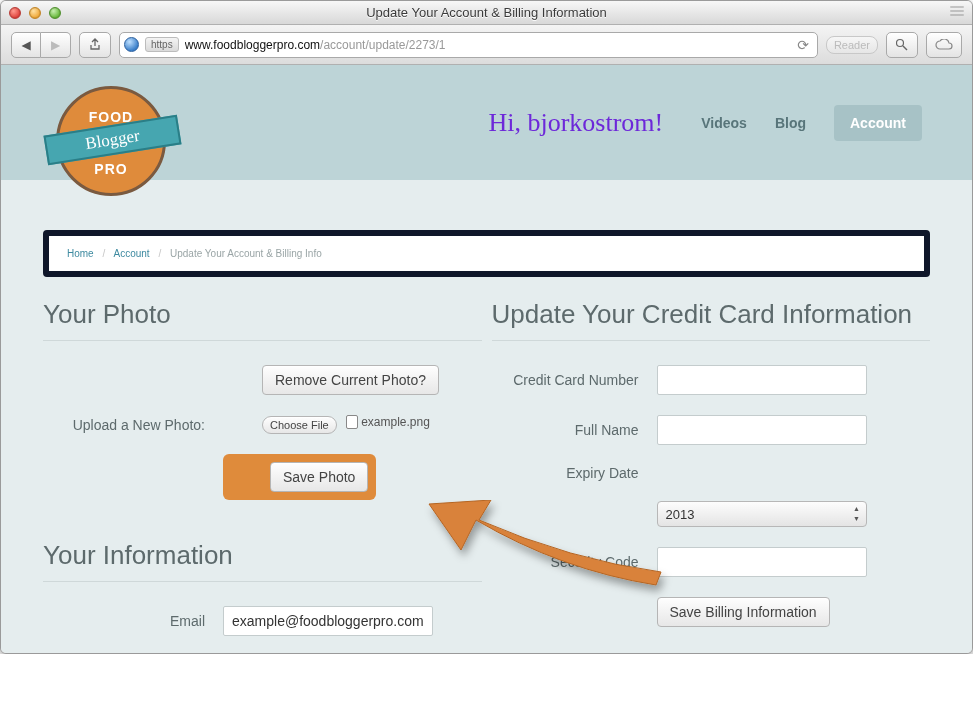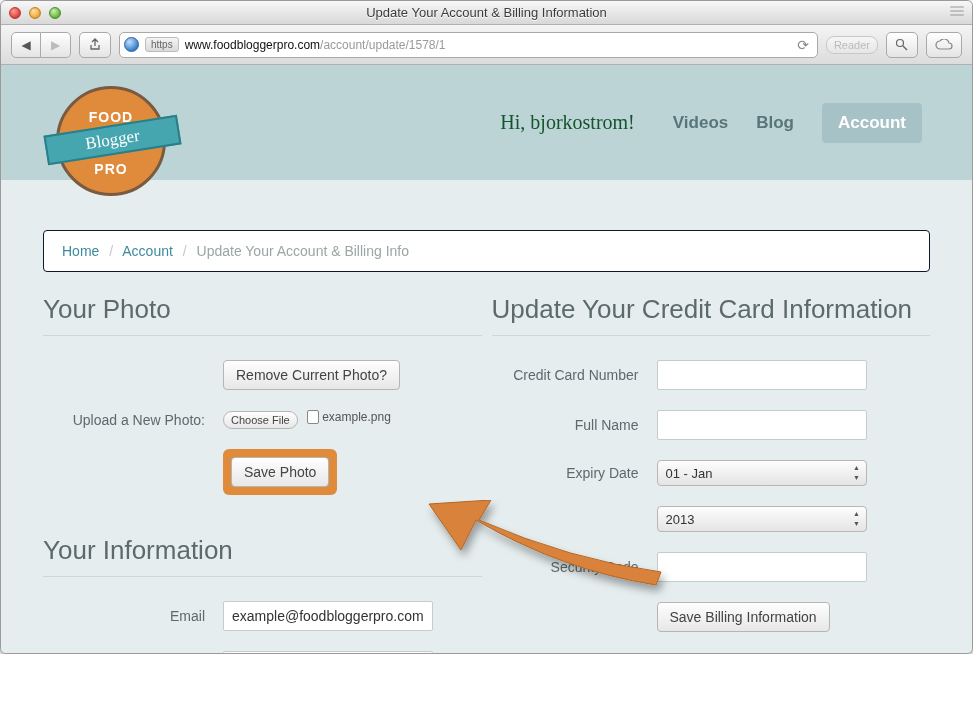--- a/index.html
+++ b/index.html
@@ -53,36 +53,36 @@
   .viewport { height: calc(713px - 24px - 40px); overflow:hidden; background:#e5edee; position:relative;}
   .header-band { background:#bdd4d7; height:115px; display:flex; align-items:center; padding:0 50px; position:relative;}
   .logo { width:120px; height:120px; position:relative; top:18px; }
   .logo .disc { width:110px; height:110px; border-radius:50%; background:#df8b3b; border:3px solid #7a5a40; position:absolute; left:5px; top:5px;}
   .logo .ribbon { position:absolute; top:44px; left:-6px; width:135px; height:30px; background:#46a6b0; transform:rotate(-9deg); border:2px solid #2a7e87; display:flex; align-items:center; justify-content:center; font-family:cursive; color:#fff; font-size:17px;}
   .logo .ribbon::before, .logo .ribbon::after { content:""; position:absolute; width:0; height:0; border:10px solid transparent;}
   .logo .word { position:absolute; width:100%; text-align:center; color:#fff; font-weight:bold; letter-spacing:1px; font-size:14px;}
   .logo .w1 { top:28px; }
   .logo .w2 { top:80px; }
   .navlinks { margin-left:auto; display:flex; align-items:center; gap:28px; }
-  .greeting { font-family:"Brush Script MT", cursive; color:#14532d; font-size:20px; margin-right:10px;}
-  .navlinks a { color:#58757a; text-decoration:none; font-size:17px; font-weight:bold; }
+  .greeting { font-family:"Brush Script MT", cursive; color:#6d28d9; font-size:26px; margin-right:10px;}
+  .navlinks a { color:#58757a; text-decoration:none; font-size:14px; font-weight:bold; }
   .navlinks a.acct { background:#a7c2c6; color:#fff; padding:10px 16px; border-radius:4px;}
 
-  .crumbbar { margin:50px 42px 0 42px; background:#fff; border:1px solid #0f172a; border-radius:4px; padding:12px 18px; font-size:14px;}
+  .crumbbar { margin:50px 42px 0 42px; background:#fff; border:6px solid #0f172a; border-radius:4px; padding:12px 18px; font-size:10px;}
   .crumbbar a { color:#3e8aa0; text-decoration:none;}
   .crumbbar .sep { color:#c7c7c7; margin:0 6px;}
   .crumbbar .cur { color:#9aa5a6;}
 
   .cols { display:flex; margin:22px 42px 0 42px; gap:10px; }
   .col { flex:1; }
   .col h2 { font-family:"Helvetica Neue", Arial; font-weight:300; font-size:26px; color:#5d6a6c; border-bottom:1px solid #cfd8d9; padding-bottom:10px; margin-bottom:24px;}
   .frow { display:flex; align-items:center; margin-bottom:20px; }
   .frow .lbl { width:180px; text-align:right; padding-right:18px; color:#5d6a6c; font-size:14px;}
   .frow .ctl { flex:1; }
-  .btn { background:linear-gradient(#fefefe,#e7e7e7); border:1px solid #b5b5b5; border-radius:4px; padding:6px 12px; font-size:14px; color:#444; box-shadow:0 1px 0 #fff inset; }
+  .btn { background:linear-gradient(#fefefe,#e7e7e7); border:1px solid #b5b5b5; border-radius:4px; padding:6px 12px; font-size:14px; color:#444; box-shadow:0 1px 0 #fff inset;margin-left:39px; }
   .btn.small { font-size:11px; padding:2px 7px; border-radius:9px; }
   .filechosen { font-size:12px; color:#555; margin-left:5px; display:inline-flex; align-items:center; gap:3px;}
   .fileicon { width:12px; height:14px; border:1px solid #888; border-radius:2px; background:#fff; position:relative; display:inline-block;}
   .highlight { display:inline-block; padding:8px; background:#df8b3b; border-radius:6px;}
   .txtin { width:210px; height:30px; border:1px solid #c4cccd; background:#fff; padding:0 8px; font-size:14px; color:#333; border-radius:2px;}
   .sel { width:210px; height:26px; border:1px solid #b7b7b7; border-radius:4px; background:linear-gradient(#fdfdfd,#e4e4e4); padding:0 22px 0 8px; font-size:13px; color:#333; appearance:none; position:relative;}
   .selwrap { position:relative; display:inline-block; }
   .selwrap::after { content:""; position:absolute; right:6px; top:4px; width:10px; height:16px; background:
     linear-gradient(#888,#888) center 3px/8px 1px no-repeat,
     linear-gradient(#888,#888) center 12px/8px 1px no-repeat; opacity:.0;}
@@ -121,21 +121,21 @@
     </div>
     <div class="tbtn single">
       <svg width="14" height="14" viewBox="0 0 14 14">
           <path d="M3 7v4h8V7M7 1v7M4 4l3-3 3 3" fill="none" stroke="#666" stroke-width="1.3"></path>
         </svg>
     </div>
     <div class="addr">
       <span class="globe"></span>
       <span class="httpsbadge">https</span>
       <span class="urltext">
-        <span class="host">www.foodbloggerpro.com</span><span class="path">/account/update/1578/1</span>
+        <span class="host">www.foodbloggerpro.com</span><span class="path">/account/update/2273/1</span>
       </span>
       <span class="refresh">⟳</span>
     </div>
     <div class="reader">Reader</div>
     <div class="tbtn single">
       <svg width="14" height="14" viewBox="0 0 14 14">
           <circle cx="5" cy="5" r="3.5" fill="none" stroke="#666" stroke-width="1.2"></circle>
           <path d="M8 8l4 4" stroke="#666" stroke-width="1.4"></path>
         </svg>
     </div>
@@ -226,31 +226,20 @@
           <div class="ctl"><input class="txtin" style=""></div>
         </div>
 
         <div class="frow">
           <div class="lbl">Full Name</div>
           <div class="ctl"><input class="txtin" style=""></div>
         </div>
 
         <div class="frow">
           <div class="lbl">Expiry Date</div>
-          <div class="ctl">
-            <span class="selwrap">
-              <select class="sel">
-                <option>01 - Jan</option>
-              </select>
-              <span class="stepper">
-                  <div>▲</div>
-                  <div>▼</div>
-                </span>
-            </span>
-          </div>
         </div>
 
         <div class="frow">
           <div class="lbl"></div>
           <div class="ctl">
             <span class="selwrap">
               <select class="sel">
                 <option>2013</option>
               </select>
               <span class="stepper">

